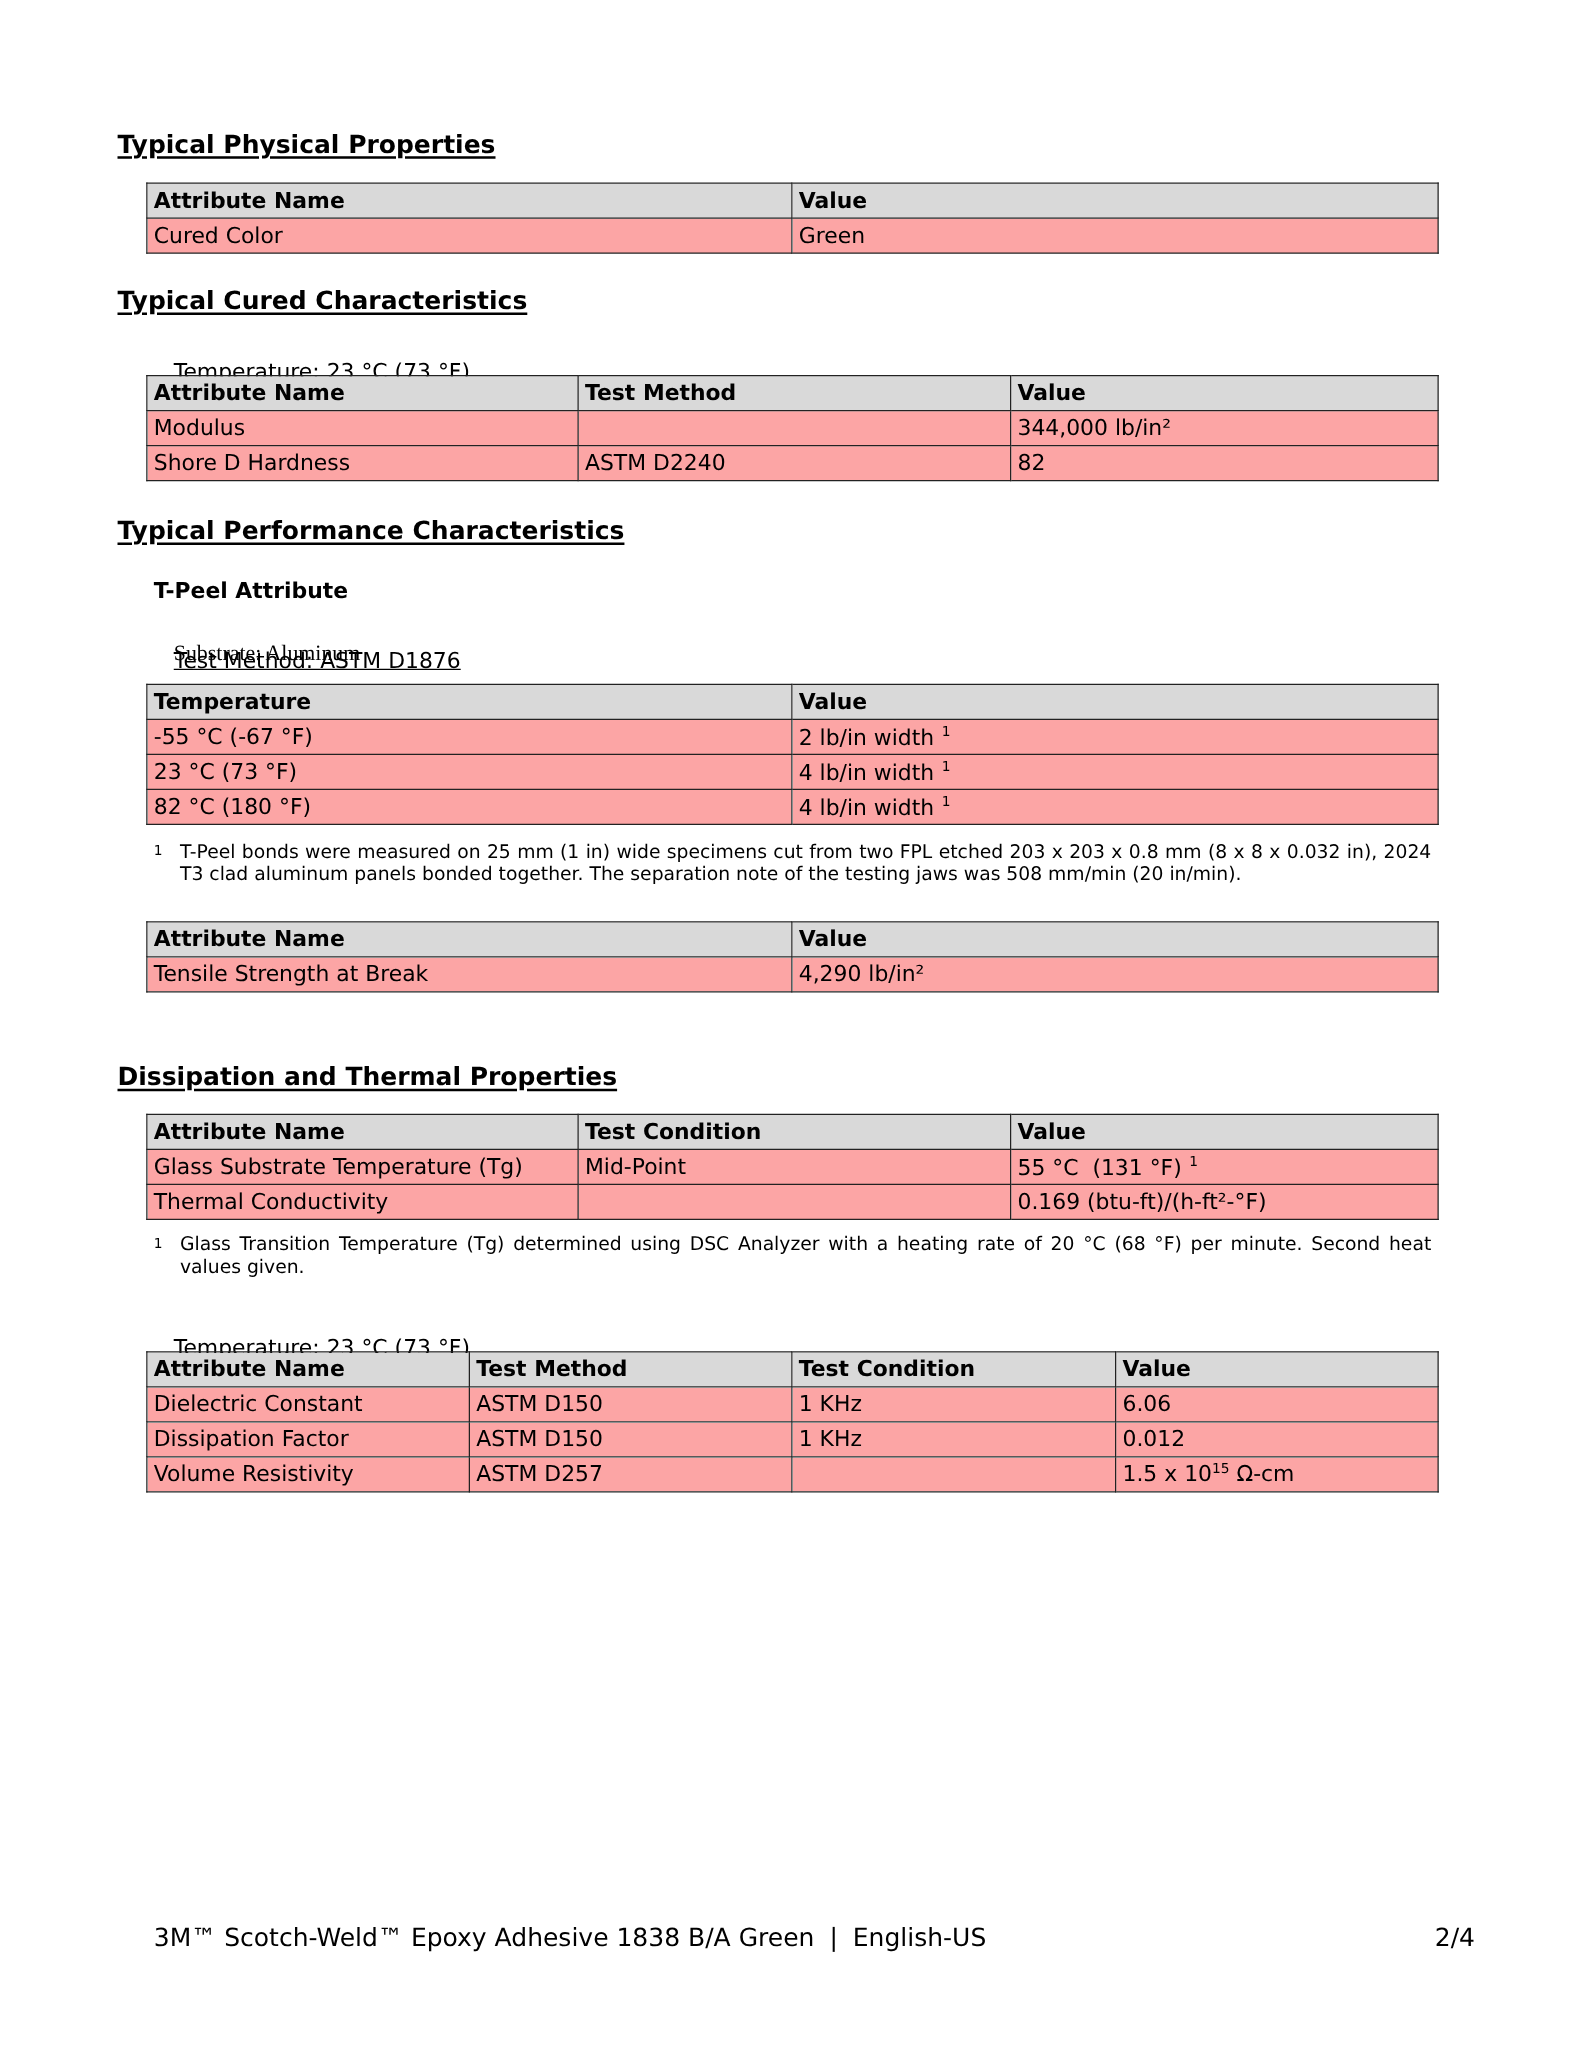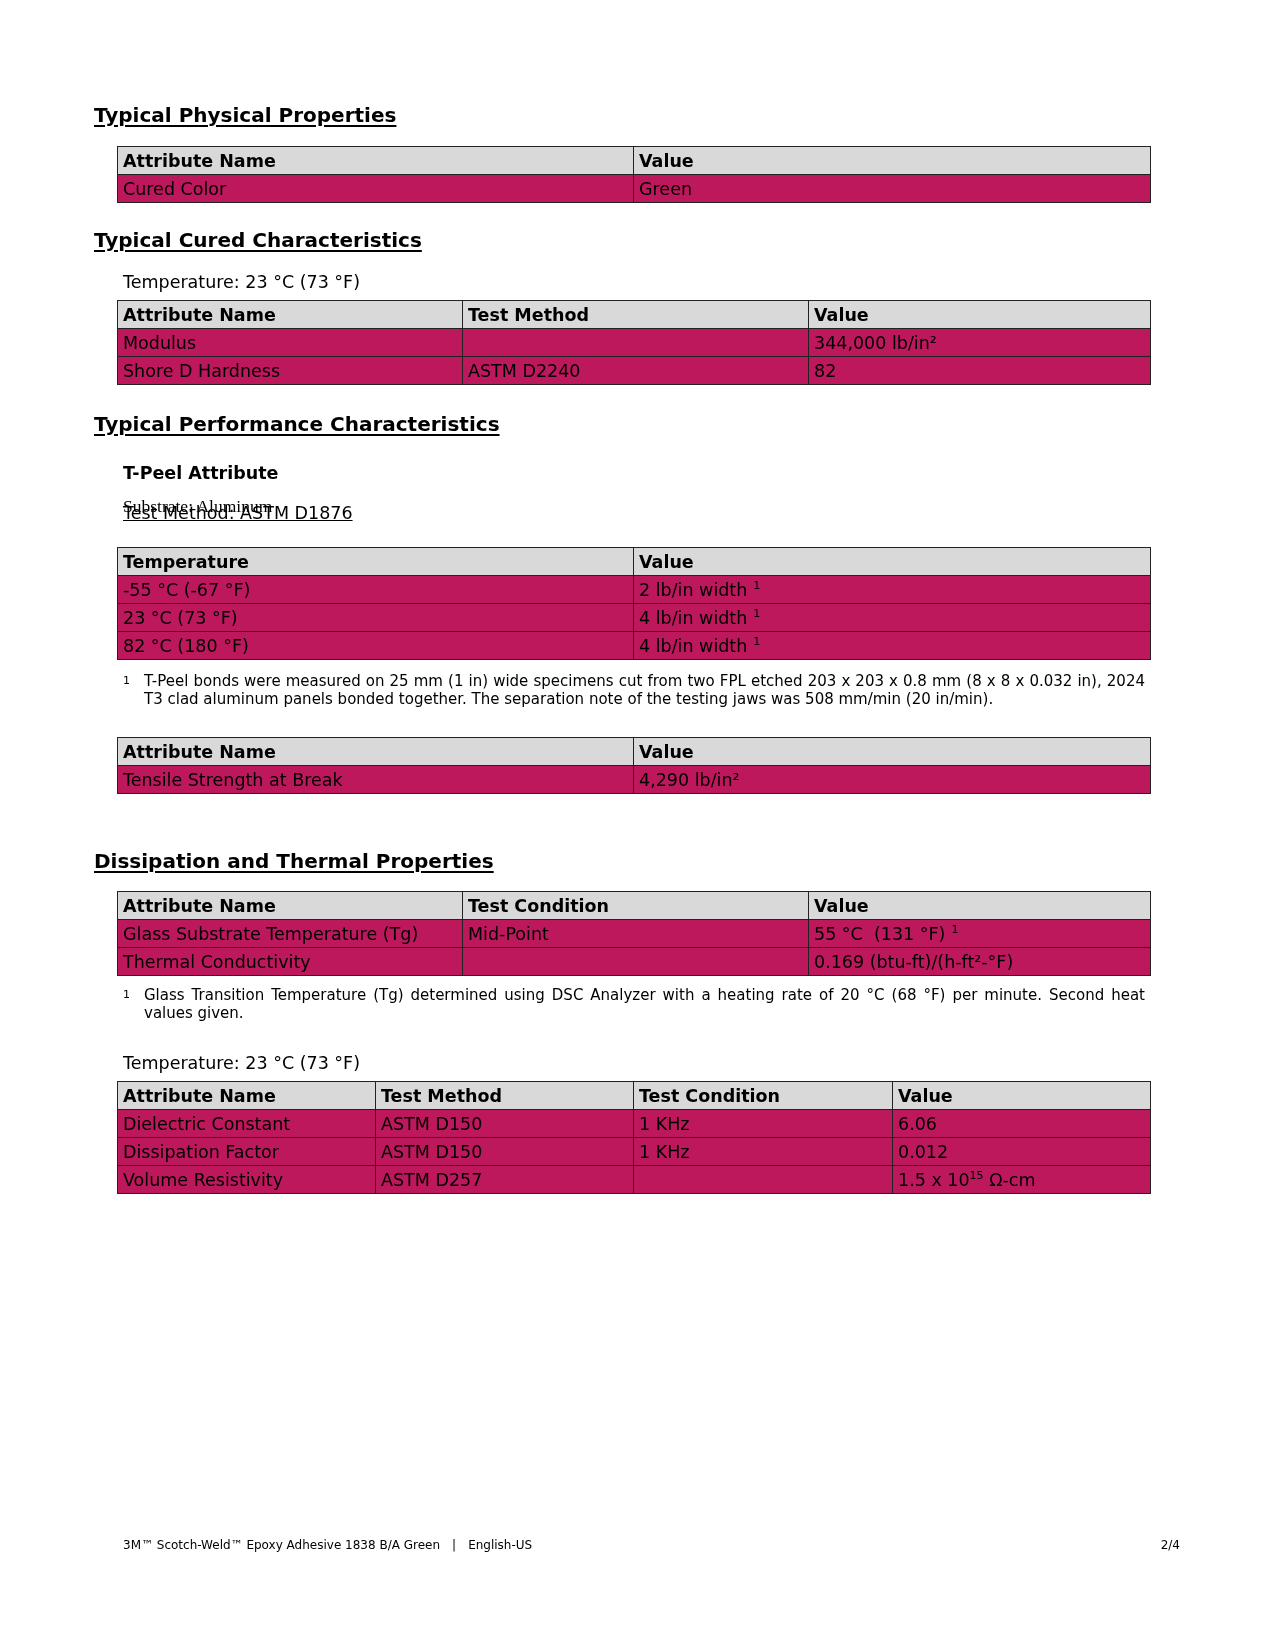--- a/index.html
+++ b/index.html
@@ -6,44 +6,44 @@
   body {
     width: 1275px; height: 1650px; position: relative; overflow: hidden;
     font-family: "DejaVu Sans", sans-serif; color: #000; font-size: 17px;
   }
   .page { position: absolute; left: 0; top: 0; width: 1275px; height: 1650px; }
   .section-title {
     position: absolute; left: 94px; margin: 0;
     font-size: 20px; font-weight: bold; text-decoration: underline;
     text-underline-offset: 3px; letter-spacing: 0px;
   }
-  .note-line { position: absolute; left: 123px; margin: 0; font-size: 17.5px; line-height: 22px; }
+  .note-line { position: absolute; left: 123px; margin: 16px; font-size: 17.5px; line-height: 22px; }
   .sub-title { position: absolute; left: 123px; margin: 0; font-size: 17.5px; font-weight: bold; }
   table.dt {
     position: absolute; left: 117px; width: 1034px;
     border-collapse: collapse; table-layout: fixed;
     font-size: 17.5px;
   }
   table.dt th, table.dt td {
     border: 1.5px solid #222; height: 27px; padding: 0 5px; text-align: left;
     vertical-align: middle; white-space: nowrap; overflow: hidden;
   }
   table.dt th { background: #d9d9d9; font-weight: bold; }
-  table.dt td { background: #be185d; }
+  table.dt td { background: #fca5a5; }
   sup.fn { font-size: 11px; vertical-align: super; margin-left: 6px; }
   sup.sm { font-size: 11px; vertical-align: super; line-height: 0; }
   .footnote {
     position: absolute; left: 123px; width: 1022px; margin: 0;
     font-size: 15px; line-height: 18px; text-align: justify;
   }
   .footnote .fnmark { position: absolute; left: 0; top: 0; font-size: 11px; }
   .footnote .fntext { display: block; padding-left: 21px; }
   .footer {
     position: absolute; top: 1538px; left: 123px; width: 1057px;
-    font-size: 12px; display: flex; justify-content: space-between;
+    font-size: 20px; display: flex; justify-content: space-between;
   }
   .footer .sep { margin: 0 12px; }
 </style>
 </head>
 <body>
 
 <div class="page">
 
   <h2 class="section-title" style="top:103px;">Typical Physical Properties</h2>
   <table class="dt" style="top:146px;">

